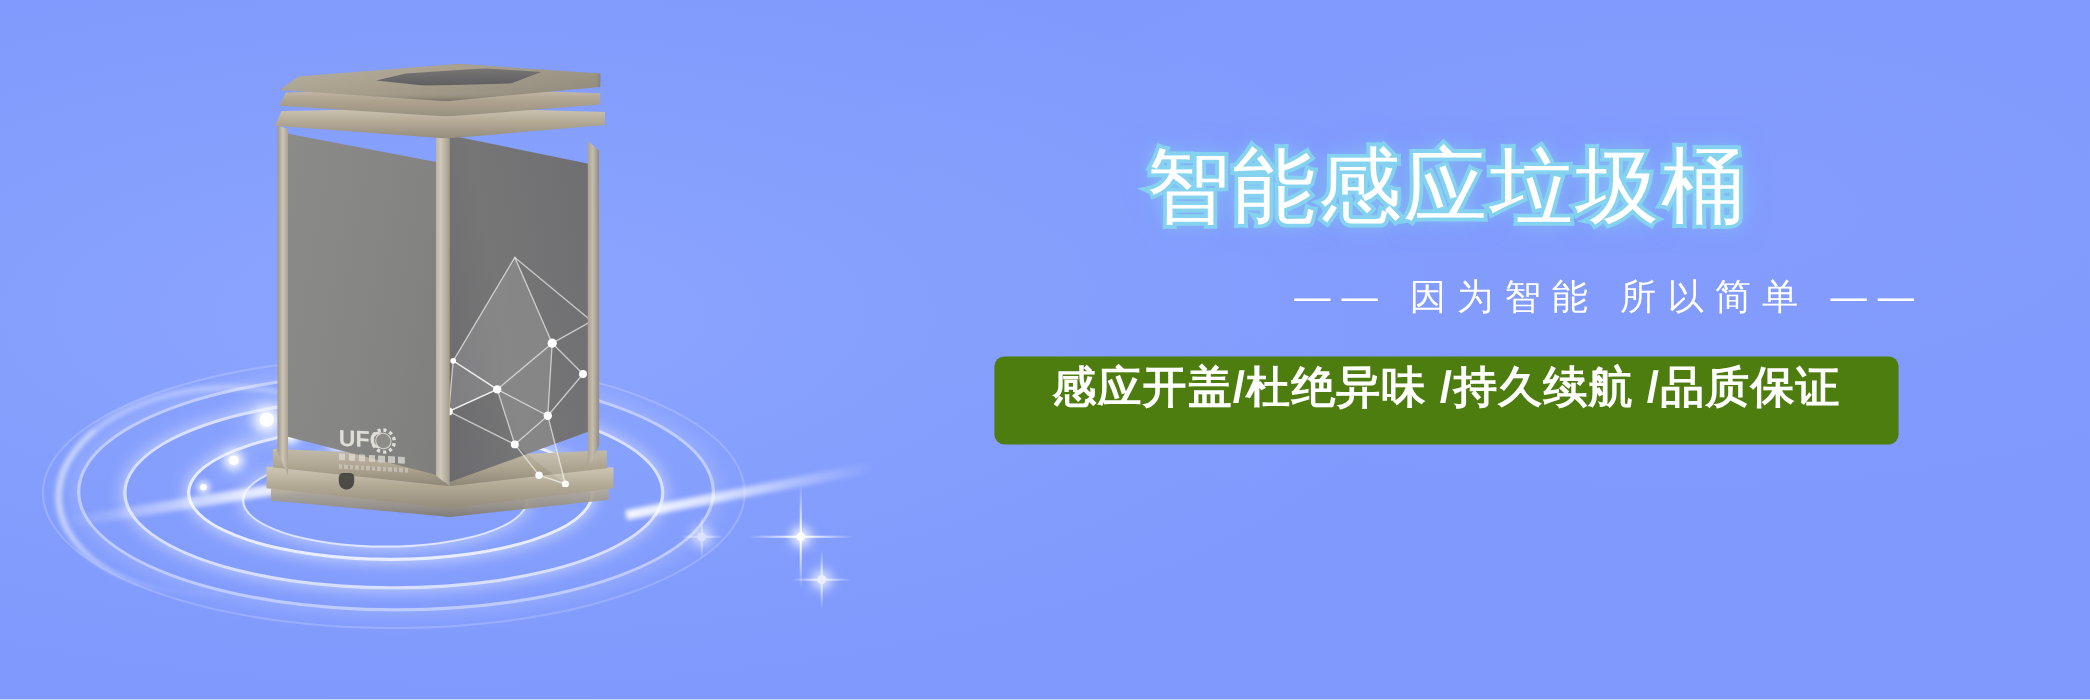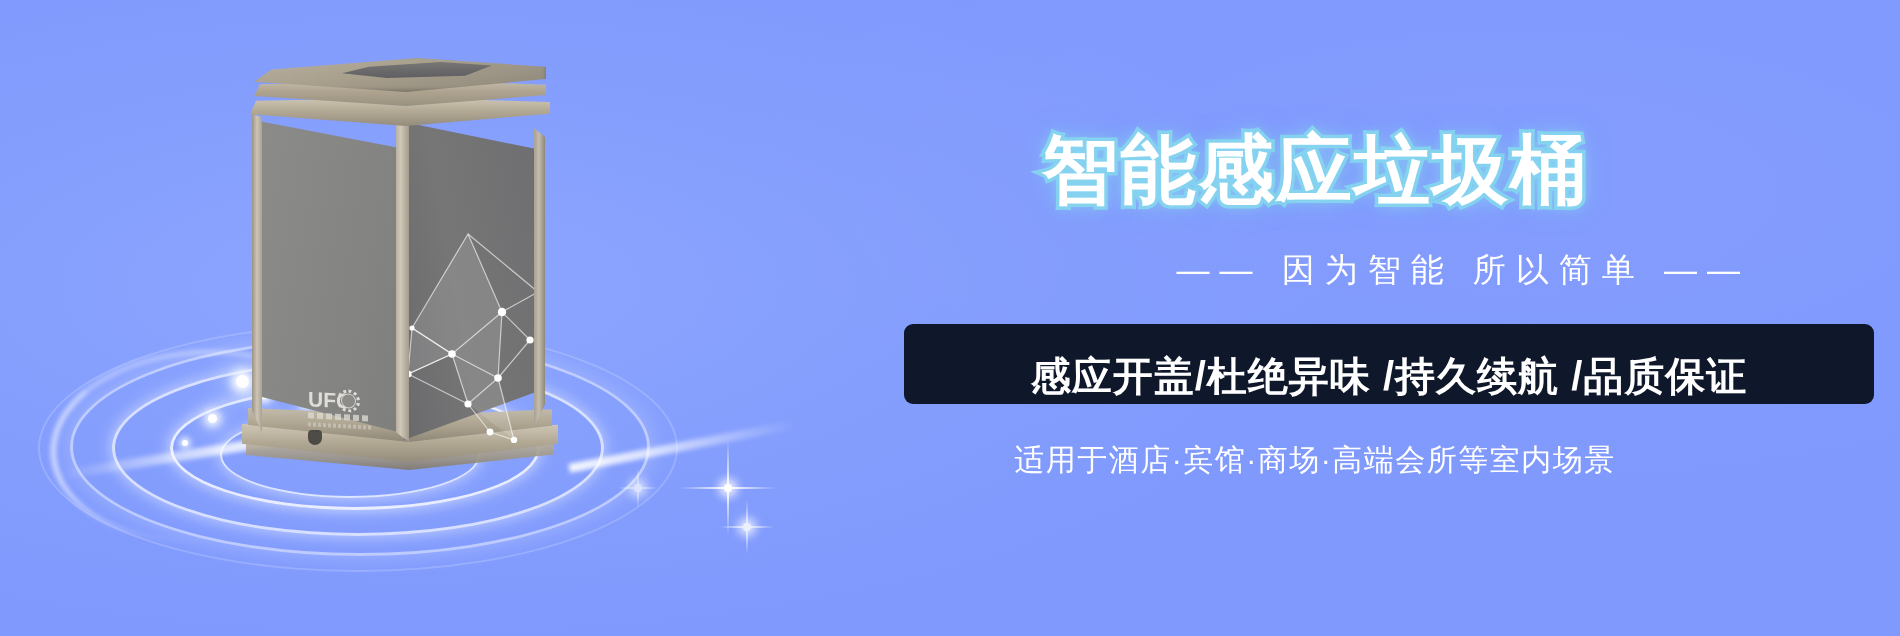--- a/index.html
+++ b/index.html
@@ -304,21 +304,21 @@
     width: 1000px;
     height: 636px;
   }
 
   .headline {
     position: absolute;
     left: 0; top: 128px;
     width: 870px;
     text-align: center;
     font-size: 76px;
-    font-weight: 700;
+    font-weight: 400;
     line-height: 84px;
     color: #ffffff;
     letter-spacing: 2px;
     white-space: nowrap;
     -webkit-text-stroke: 7px #86d3f0;
     paint-order: stroke fill;
     text-shadow:
       0 0 14px rgba(134,211,240,0.95),
       0 0 26px rgba(134,211,240,0.6);
   }
@@ -332,26 +332,26 @@
     font-weight: 400;
     color: #ffffff;
     letter-spacing: 10px;
     white-space: nowrap;
     text-indent: 10px;
   }
 
   .badge {
     position: absolute;
     left: 24px; top: 324px;
-    width: 970px;
+    width: 822px;
     height: 80px;
-    background: #0f172a;
+    background: #4d7c0f;
     border-radius: 9px;
     display: flex;
-    align-items: flex-end;
+    align-items: flex-start;
     justify-content: center;
   }
   .badge-text {
     font-size: 40px;
     font-weight: 700;
     color: #ffffff;
     letter-spacing: 1px;
     white-space: nowrap;
   }
 
@@ -476,16 +476,15 @@
   <div class="copy">
 
     <div class="headline">智能感应垃圾桶</div>
 
     <div class="subhead">—— 因为智能  所以简单 ——</div>
 
     <div class="badge">
       <span class="badge-text">感应开盖/杜绝异味 /持久续航 /品质保证</span>
     </div>
 
-    <div class="scene">适用于酒店·宾馆·商场·高端会所等室内场景</div>
   </div>
 
 </div>
 
 </body></html>

